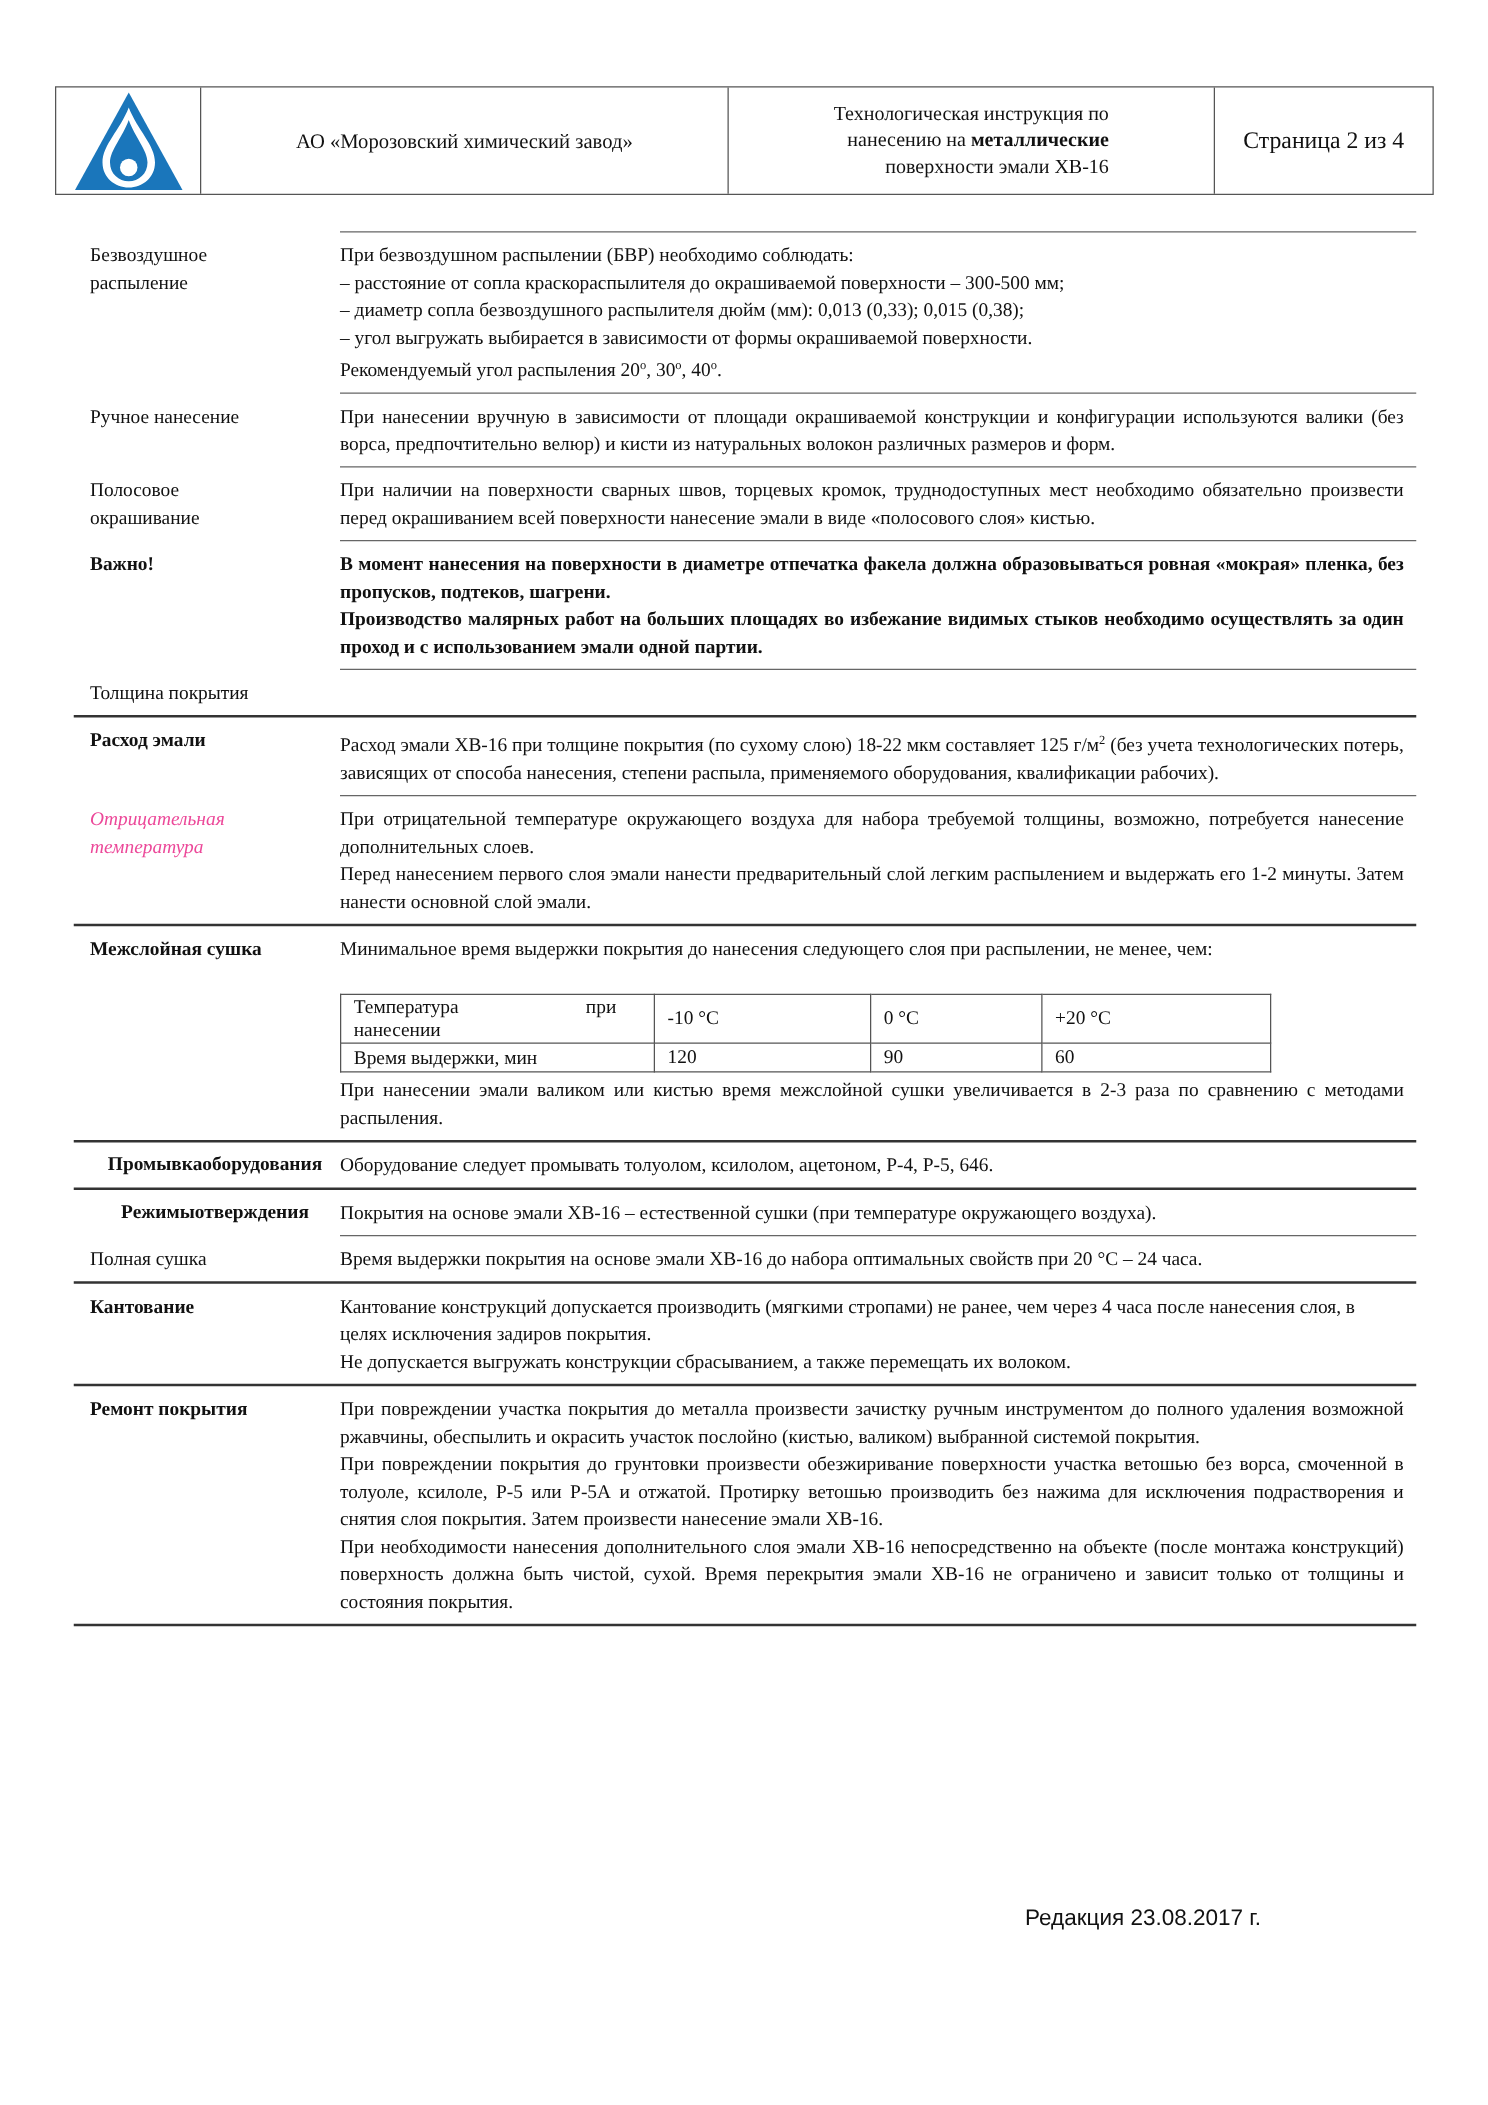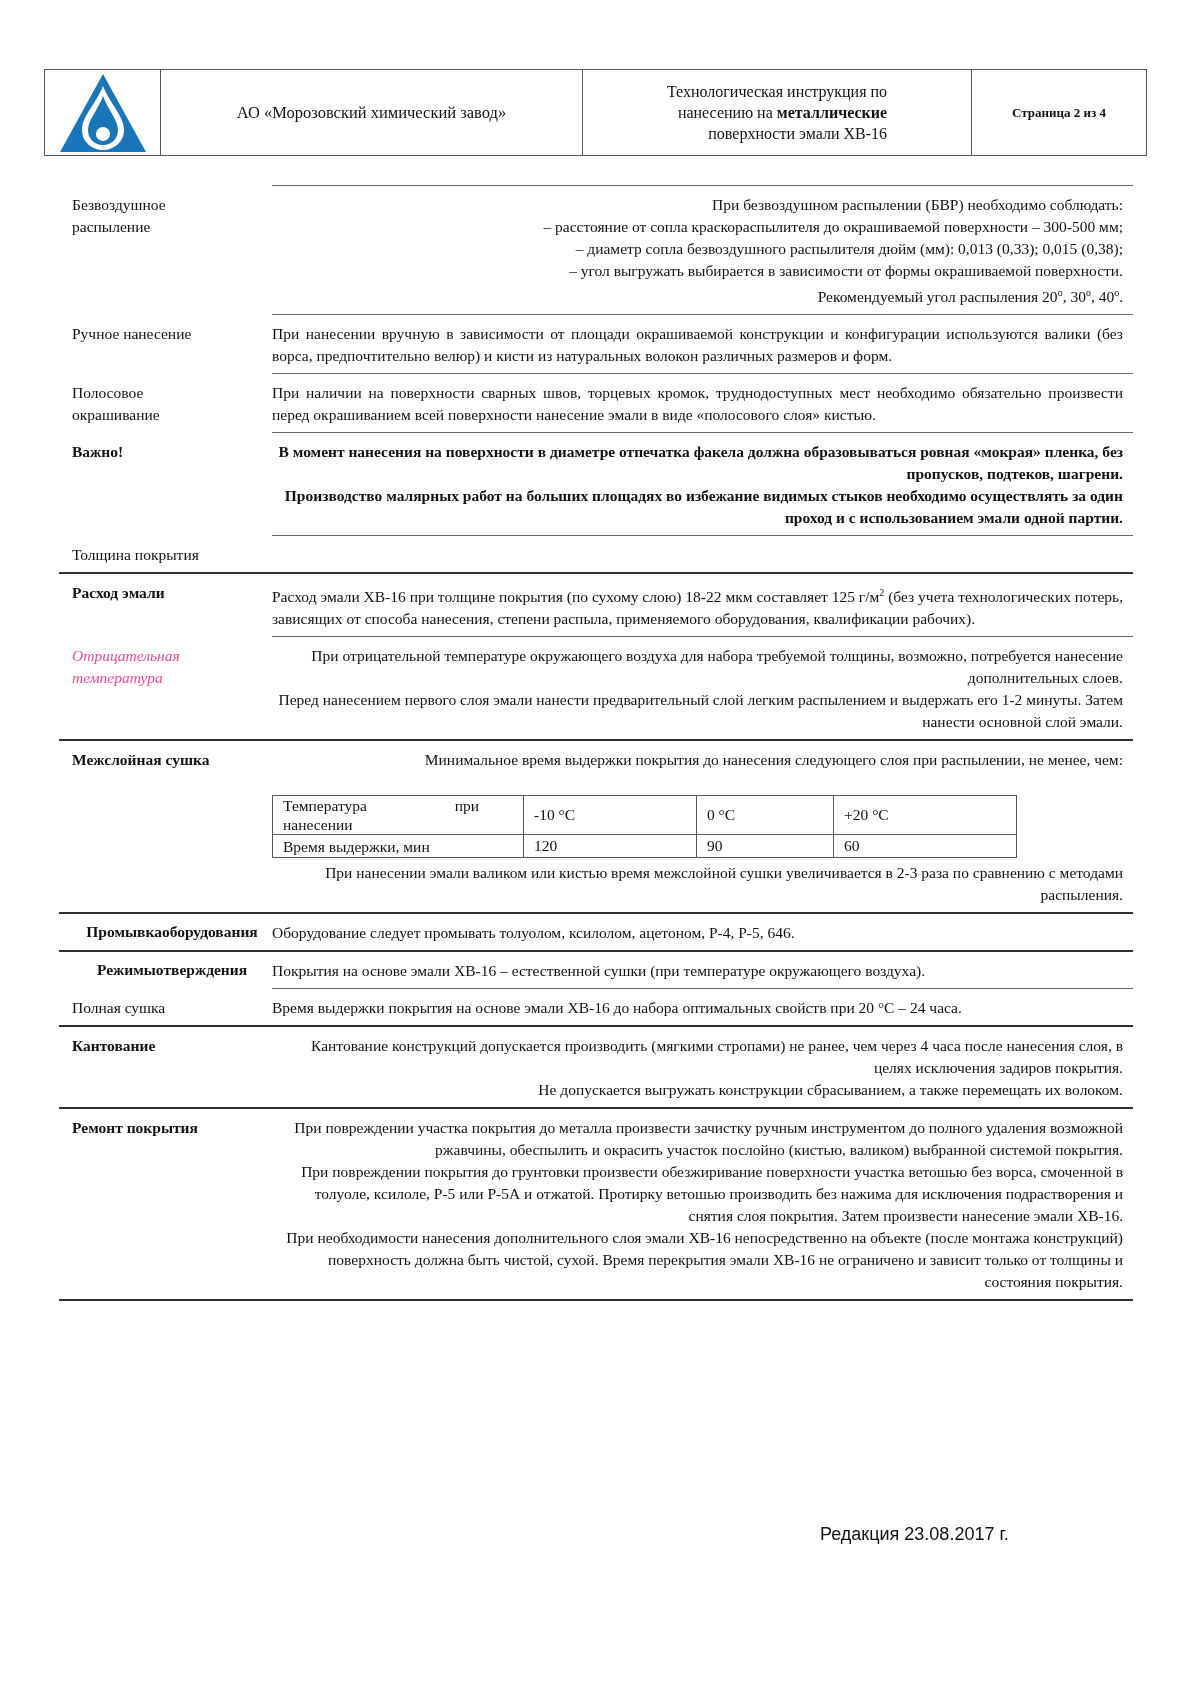--- a/index.html
+++ b/index.html
@@ -3,26 +3,26 @@
 <meta charset="utf-8">
 <style>
   html, body { margin:0; padding:0; background:#ffffff; }
   body { width:1190px; height:1684px; position:relative; font-family:"Liberation Serif", "DejaVu Serif", serif; color:#111; font-size:15.5px; }
   .header { position:absolute; left:44px; top:69px; width:1103px; height:87px; border:1.5px solid #555; display:flex; box-sizing:border-box; }
   .hcell { border-right:1.5px solid #555; display:flex; align-items:center; justify-content:center; text-align:right; box-sizing:border-box; }
   .hcell:last-child { border-right:none; }
   .h-logo { width:116px; }
   .h-company { width:422px; font-size:16.5px; }
   .h-title { width:389px; font-size:16px; line-height:21px; }
-  .h-page { flex:1; font-size:13px;font-weight:bold; }
+  .h-page { flex:1; font-size:19px; }
   .main { position:absolute; left:59px; top:185px; width:1074px; }
   .row { display:flex; position:relative; }
   .row .lab { width:213px; padding:8px 0 6px 13px; box-sizing:border-box; line-height:22px; }
   .row .txt { flex:1; padding:8px 10px 6px 0; text-align:justify; line-height:22px; box-sizing:border-box; }
-  .row .txt p { margin:0;text-align:right; }
+  .row .txt p { margin:0; }
   .sep-thin { border-top:1.5px solid #666; margin-left:213px; }
   .sep-full { border-top:2.5px solid #333; }
   .bold { font-weight:bold; }
   .italic { font-style:italic; color:#ec4899; }
   .cols-center .lab { display:flex; flex-direction:row; justify-content:center; }
   .cols-center .txt { display:flex; align-items:center; }
   table.dry { border-collapse:collapse; margin:24px 0 4px 0; width:745px; }
   table.dry td { border:1.5px solid #555; padding:0 10px; text-align:left; font-size:15.5px; height:22px; }
   table.dry td.first { text-align:left; width:230px; line-height:19px; }
   .tempcell { display:flex; justify-content:space-between; }
@@ -122,21 +122,21 @@
   <div class="row">
     <div class="lab bold">Межслойная сушка</div>
     <div class="txt">
       <p>Минимальное время выдержки покрытия до нанесения следующего слоя при распылении, не менее, чем:</p>
       <table class="dry">
         <tbody>
             <tr>
           <td class="first">
             <div class="tempcell">
                   <span>Температура</span>
-                  <span style="margin-right:34px">при</span>
+                  <span style="margin-right:20px">при</span>
                 </div>
             <div>нанесении</div>
           </td>
           <td>-10 °С</td>
           <td>0 °С</td>
           <td>+20 °С</td>
         </tr>
         <tr>
           <td class="first">Время выдержки, мин</td>
           <td>120</td>

